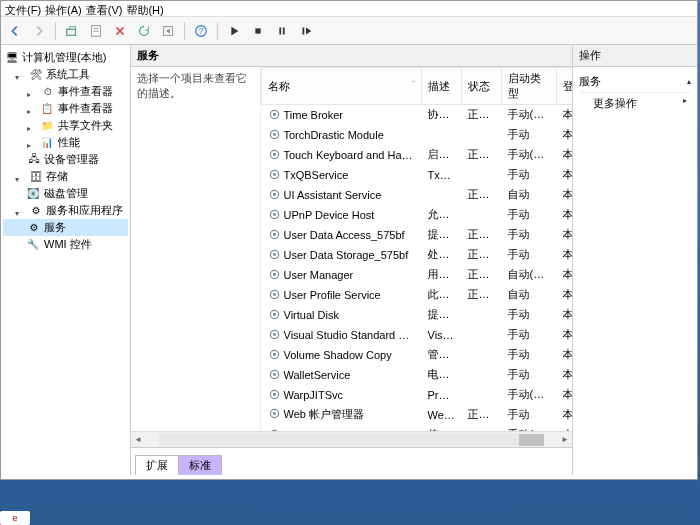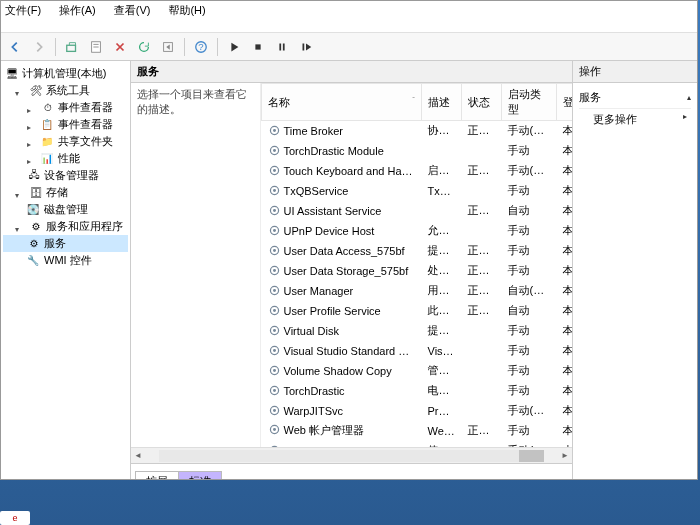--- a/index.html
+++ b/index.html
@@ -1,20 +1,20 @@
 <!DOCTYPE html>
 <html><head>
 <meta charset="utf-8">
 <style>
 *{box-sizing:border-box;margin:0;padding:0;font-family:"Microsoft YaHei","Segoe UI",sans-serif;font-size:11px;color:#000}
 body{width:700px;height:525px;background:linear-gradient(to bottom,#3a7bc0 0%,#2a5a90 100%);overflow:hidden}
 .win{width:698px;height:480px;background:#fff;border:1px solid #999;position:relative;overflow:hidden}
 
 
-.menubar{height:32px;background:#fff;padding:2px 4px;display:flex;gap:18px;border-bottom:1px solid #e0e0e0}
+.menubar{height:16px;background:#fff;padding:2px 4px;display:flex;gap:4px;border-bottom:1px solid #e0e0e0}
 .menubar span{cursor:default}
 
 
 .toolbar{height:28px;background:#f7f7f7;border-bottom:1px solid #ccc;display:flex;align-items:center;padding:0 3px;gap:2px}
 .tbtn{width:22px;height:22px;display:flex;align-items:center;justify-content:center;border:1px solid transparent;border-radius:2px}
 .tsep{width:1px;height:18px;background:#ccc;margin:0 3px}
 .tbtn svg{width:14px;height:14px}
 
 
 .panes{display:flex;height:calc(100% - 48px)}
@@ -357,21 +357,21 @@
                       </svg></span><span>Volume Shadow Copy</span></td>
                   <td class="col-desc">管理...</td>
                   <td class="col-status"></td>
                   <td class="col-start">手动</td>
                   <td class="col-log">本</td>
                 </tr>
                 <tr>
                   <td class="col-name"><span><svg class="svcicon" viewBox="0 0 16 16">
                         <circle cx="8" cy="8" r="5" fill="none" stroke="#789" stroke-width="1.5"></circle>
                         <circle cx="8" cy="8" r="1.8" fill="#789"></circle>
-                      </svg></span><span>TorchDrastic</span></td>
+                      </svg></span><span>WalletService</span></td>
                   <td class="col-desc">电子...</td>
                   <td class="col-status"></td>
                   <td class="col-start">手动</td>
                   <td class="col-log">本</td>
                 </tr>
                 <tr>
                   <td class="col-name"><span><svg class="svcicon" viewBox="0 0 16 16">
                         <circle cx="8" cy="8" r="5" fill="none" stroke="#789" stroke-width="1.5"></circle>
                         <circle cx="8" cy="8" r="1.8" fill="#789"></circle>
                       </svg></span><span>WarpJITSvc</span></td>

